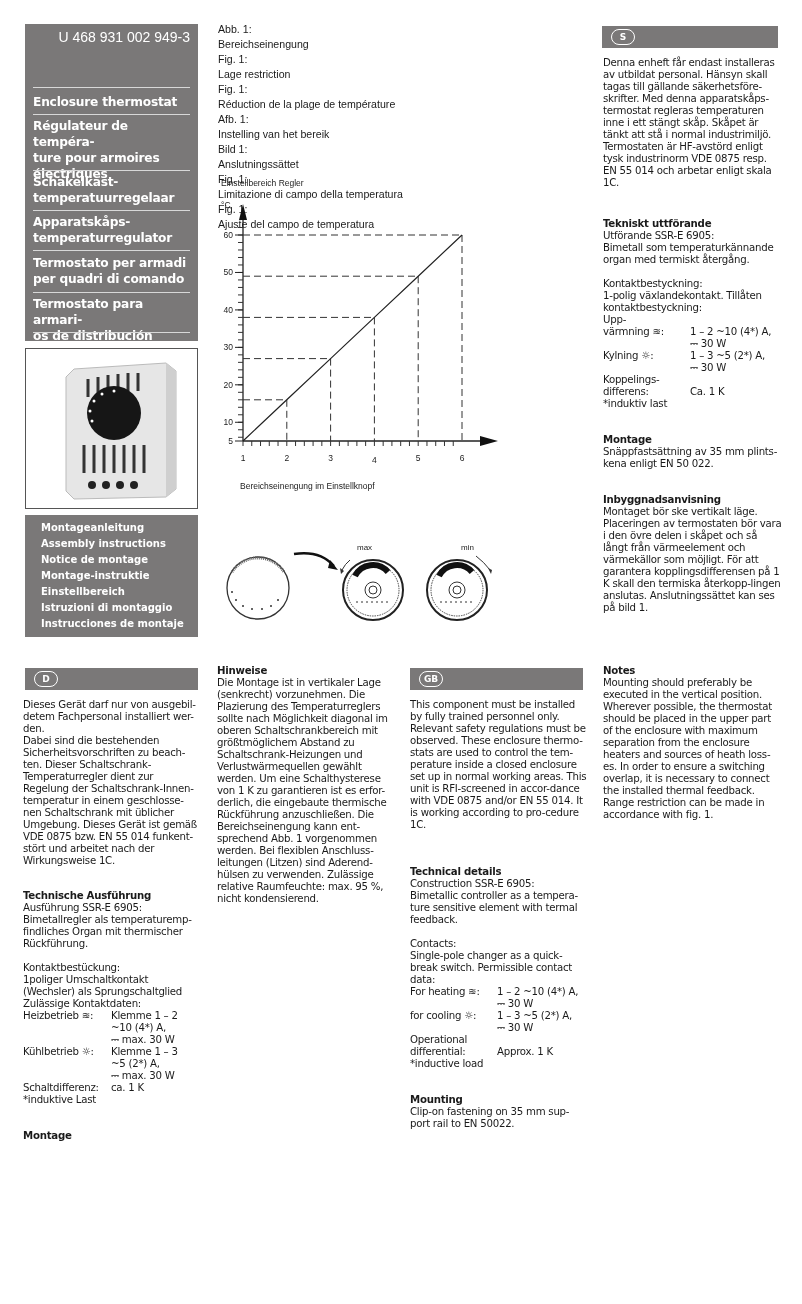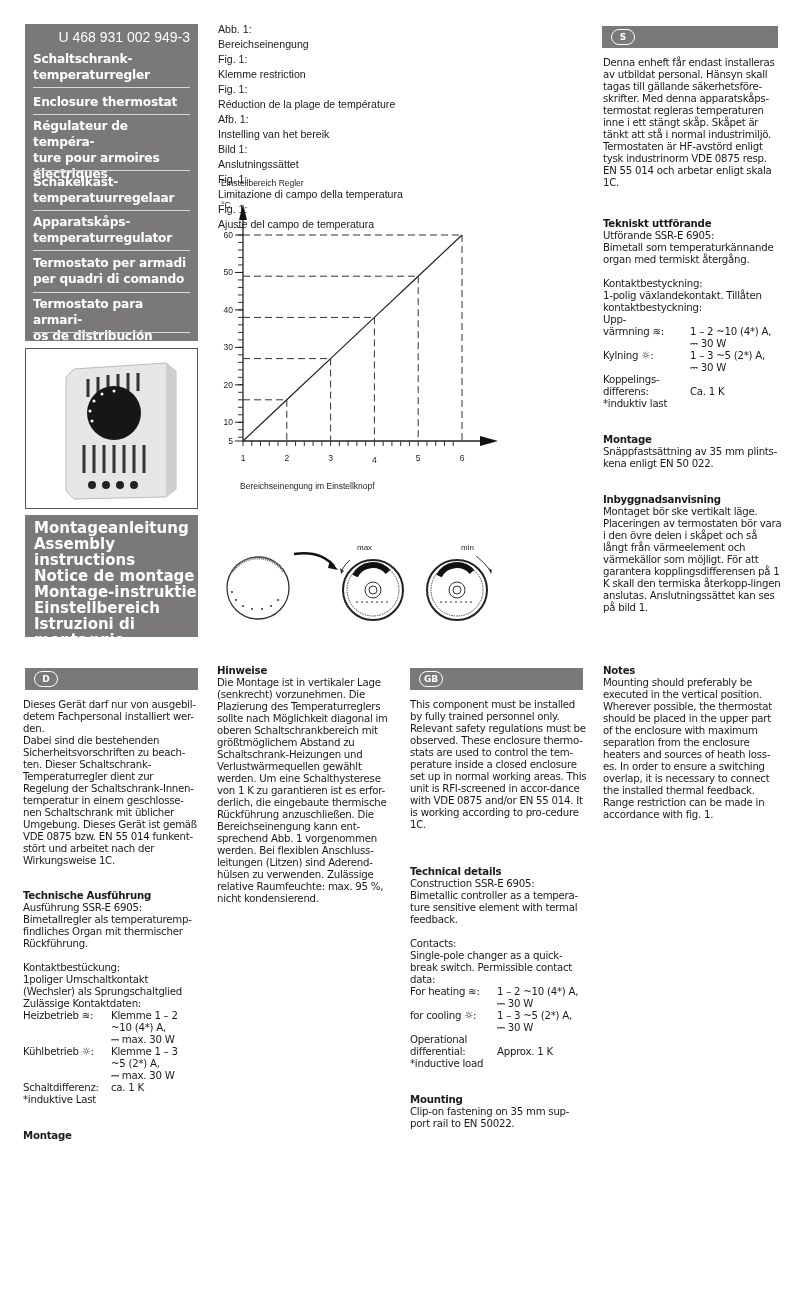--- a/index.html
+++ b/index.html
@@ -5,41 +5,39 @@
   html,body{margin:0;padding:0;background:#fff;}
   body{width:802px;height:1304px;position:relative;overflow:hidden;font-family:"DejaVu Sans",sans-serif;color:#1a1a1a;}
   .abs{position:absolute;}
   .grey{background:#7a7878;}
   .titlebox{left:25px;top:24px;width:173px;height:317px;}
   .doc-no{position:absolute;right:8px;top:5px;font-size:14px;color:#fff;font-family:"Liberation Sans",sans-serif;}
   .title-item{position:absolute;left:8px;width:155px;color:#fff;font-weight:bold;font-size:12.2px;line-height:16px;font-family:"DejaVu Sans",sans-serif;letter-spacing:-0.2px;}
   .rule{position:absolute;left:8px;width:157px;height:1px;background:#d8d8d8;}
   .photo{left:25px;top:348px;width:171px;height:159px;border:1px solid #555;background:#fff;}
   .asmbox{left:25px;top:515px;width:173px;height:122px;}
-  .asm-line{color:#fff;font-weight:bold;font-size:15px;line-height:16px;padding-left:9px;}
+  .asm-line{color:#fff;font-weight:bold;font-size:10px;line-height:16px;padding-left:16px;}
   .figlist{left:218px;top:22px;font-size:10.6px;line-height:15px;font-family:"Liberation Sans",sans-serif;}
   .figlist .row{display:flex;flex-direction:column;}
   .figlist .lbl{width:50px;}
   .col{position:absolute;font-size:10.2px;line-height:12px;font-family:"DejaVu Sans",sans-serif;letter-spacing:-0.25px;}
   .col p{margin:0;}
   .col .h{font-weight:bold;}
   .langbar{position:absolute;height:22px;background:#7a7878;}
   .langbadge{position:absolute;left:9px;top:3px;width:22px;height:14px;border:1.5px solid #fff;border-radius:8px;color:#fff;font-size:9px;font-weight:bold;text-align:center;line-height:14px;}
   .kv{display:flex;}
   .kv .k{flex:0 0 auto;}
   .gap{height:12px;}
   svg text{font-family:"Liberation Sans",sans-serif;}
 </style>
 </head>
 <body>
 
 <div class="abs grey titlebox">
   <div class="doc-no">U 468 931 002 949-3</div>
-  <div class="title-item" style="top:27px;white-space:pre-line">Schaltschrank-
-temperaturregler</div>
   <div class="rule" style="top:63px"></div>
   <div class="title-item" style="top:70px;white-space:pre-line">Enclosure thermostat</div>
   <div class="rule" style="top:90px"></div>
   <div class="title-item" style="top:94px;white-space:pre-line">Régulateur de tempéra-
 ture pour armoires
 électriques</div>
   <div class="rule" style="top:146px"></div>
   <div class="title-item" style="top:150px;white-space:pre-line">Schakelkast-
 temperatuurregelaar</div>
   <div class="rule" style="top:186px"></div>
@@ -104,21 +102,21 @@
   </div>
 </div>
 
 <div class="abs figlist">
   <div class="row">
       <span class="lbl">Abb. 1:</span>
       <span>Bereichseinengung</span>
     </div>
   <div class="row">
       <span class="lbl">Fig. 1:</span>
-      <span>Klemme restriction</span>
+      <span>Lage restriction</span>
     </div>
   <div class="row">
       <span class="lbl">Fig. 1:</span>
       <span>Réduction de la plage de température</span>
     </div>
   <div class="row">
       <span class="lbl">Afb. 1:</span>
       <span>Instelling van het bereik</span>
     </div>
   <div class="row">

